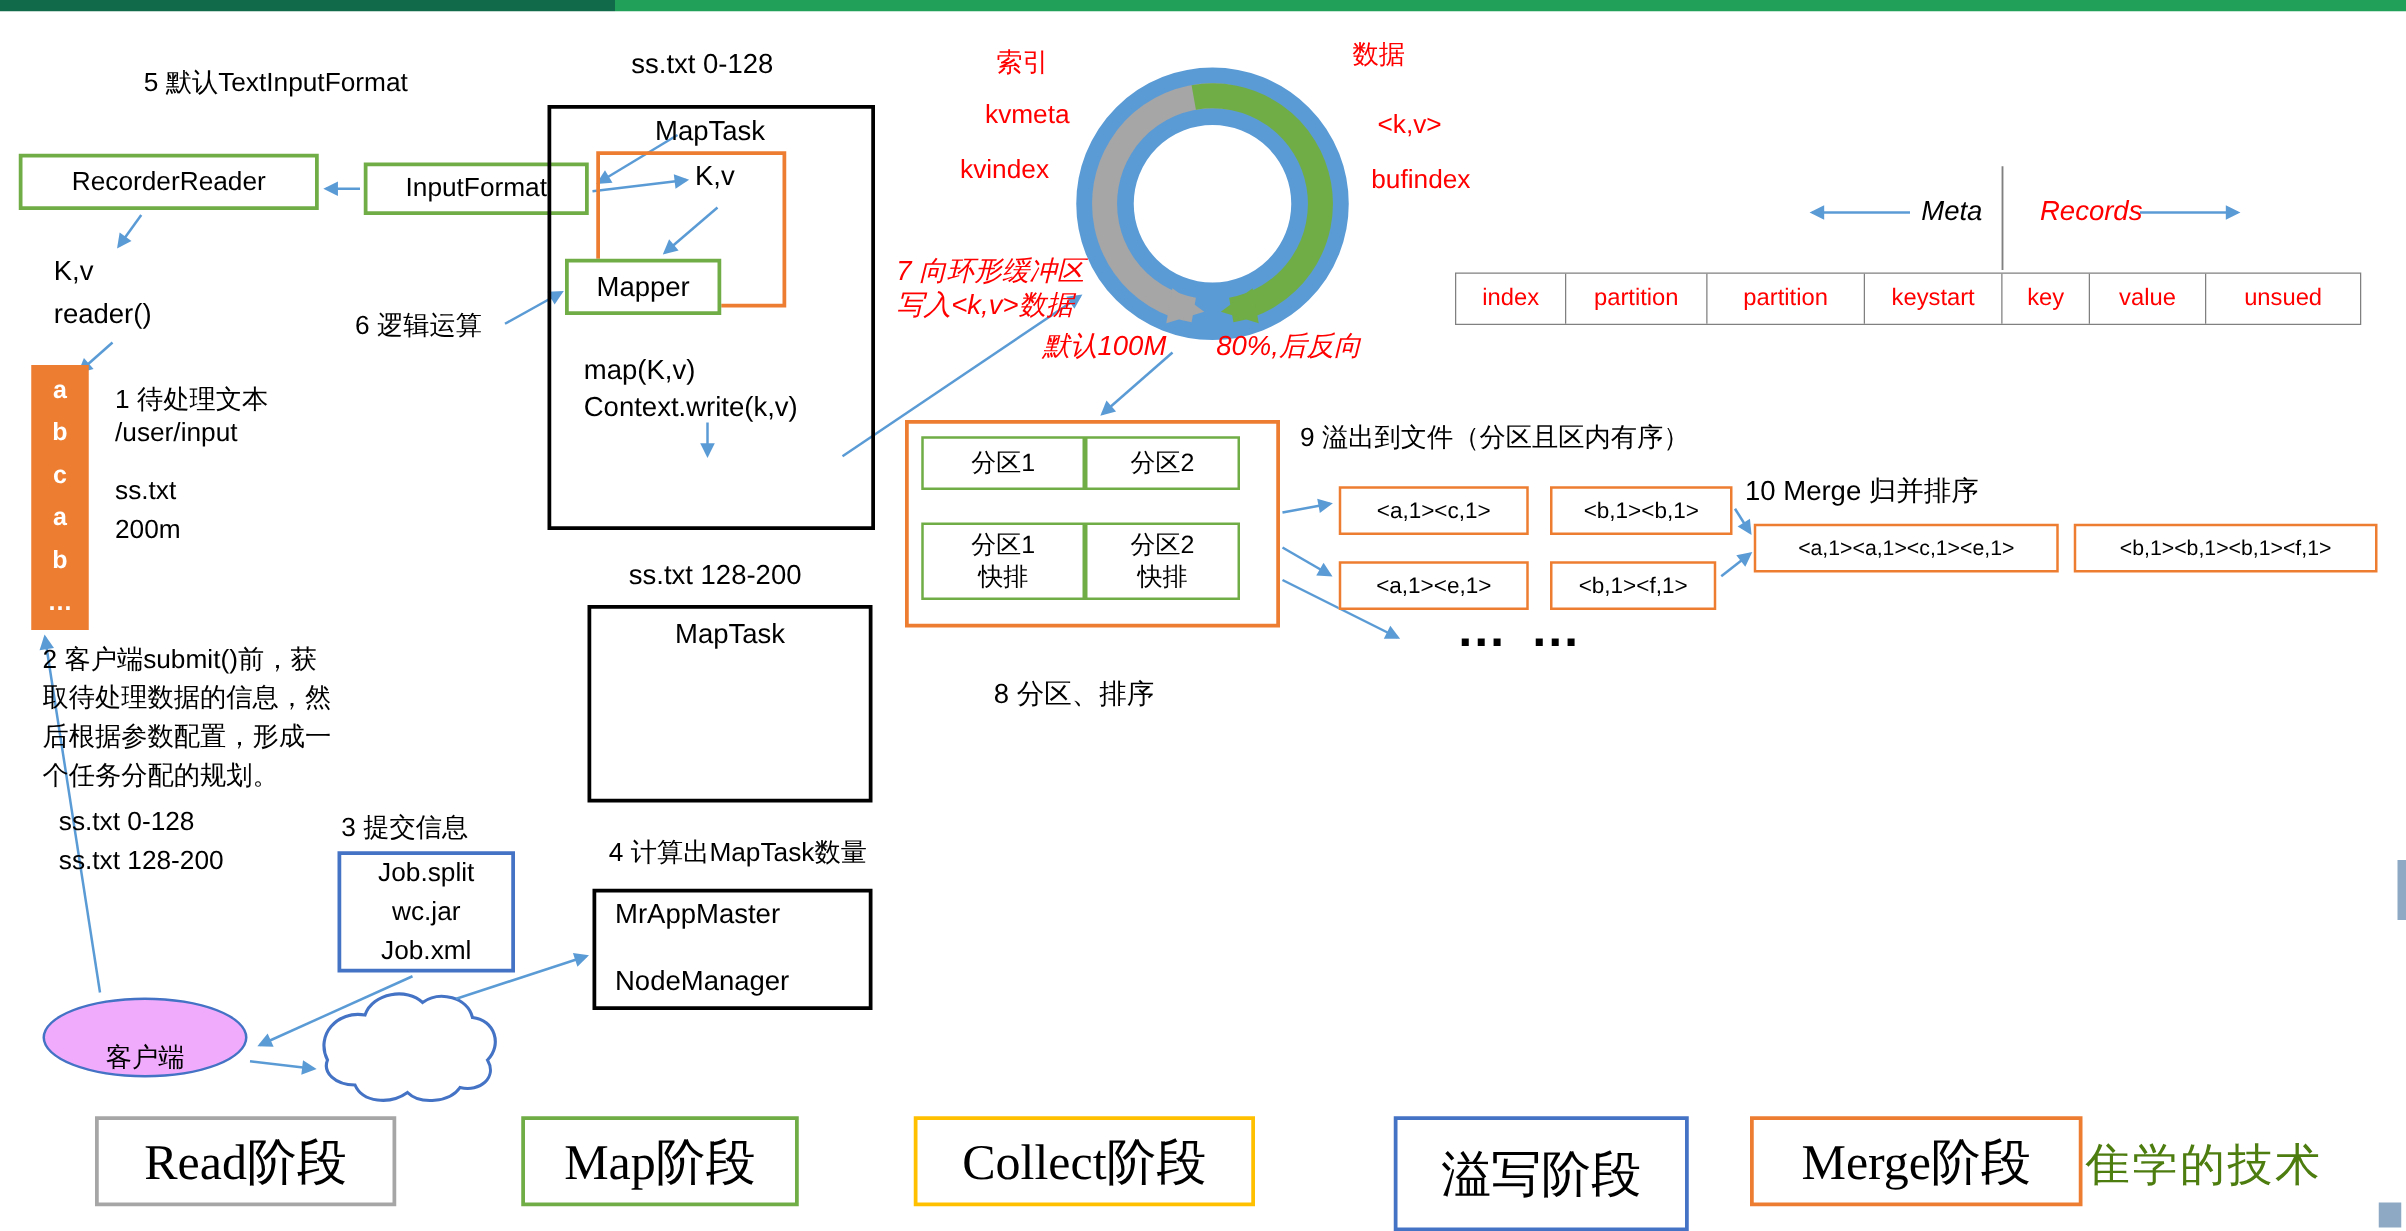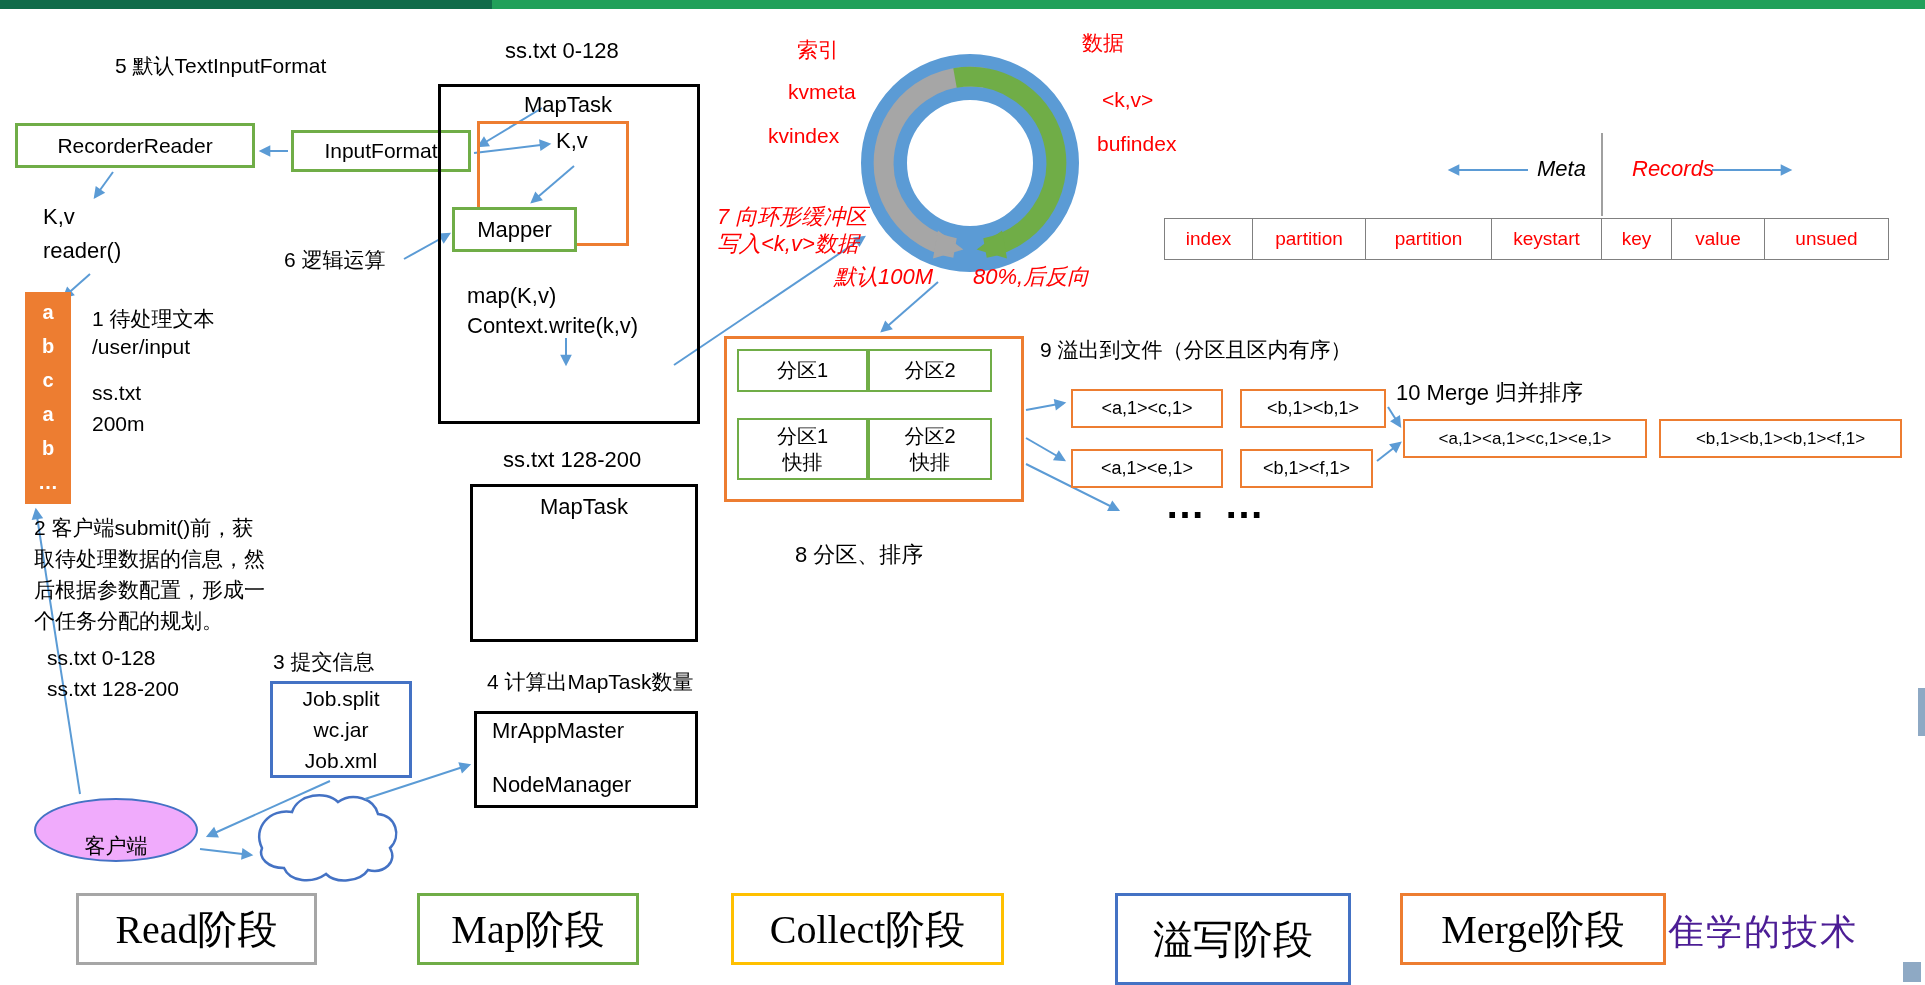--- a/index.html
+++ b/index.html
@@ -20,21 +20,21 @@
   .bg-white{background:#fff;}
   .svg-layer{position:absolute;left:0;top:0;z-index:1;}
   .stage{font-family:"Liberation Serif",serif;font-size:40px;box-sizing:border-box;}
   .f19{font-size:22px;font-style:italic;}.f20{font-size:20px;}.f21{font-size:21px;}.f22{font-size:22px;}
   .mtable{display:flex;border:1.5px solid #808080;box-sizing:border-box;height:42px;}
   .mcell{border-right:1.5px solid #808080;box-sizing:border-box;display:flex;align-items:center;
          justify-content:center;color:#FF0000;font-size:19px;}
   .mcell:last-child{border-right:none;}
   .strip{background:#ED7D31;color:#fff;font-weight:bold;font-size:20px;line-height:34px;
          text-align:center;padding-top:3px;box-sizing:border-box;}
-  .watermark{font-family:Liberation Mono, monospace;color:#4c1d95;font-size:36px;letter-spacing:2px;}
+  .watermark{font-family:Liberation Mono, monospace;color:#4d7c0f;font-size:36px;letter-spacing:2px;}
 </style>
 </head>
 <body>
 
 <div id="canvas">
 
   <div class="abs" style="left:0;top:0;width:492px;height:9px;background:#116B4A;"></div>
   <div class="abs" style="left:492px;top:0;width:1433px;height:9px;background:#21A05A;"></div>
 
   <svg class="svg-layer" width="1925" height="985" viewBox="0 0 1925 985">

